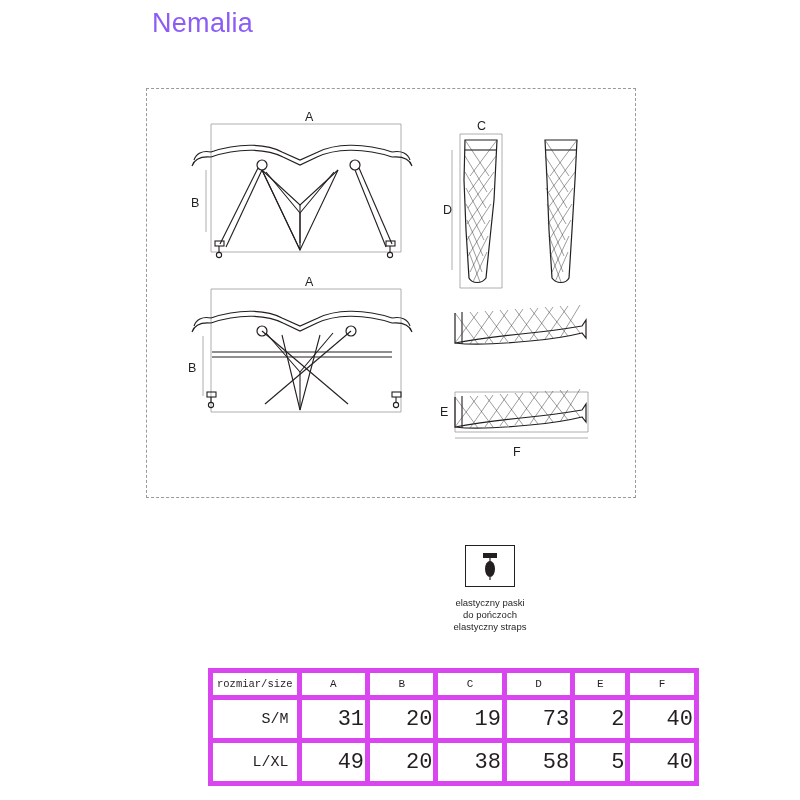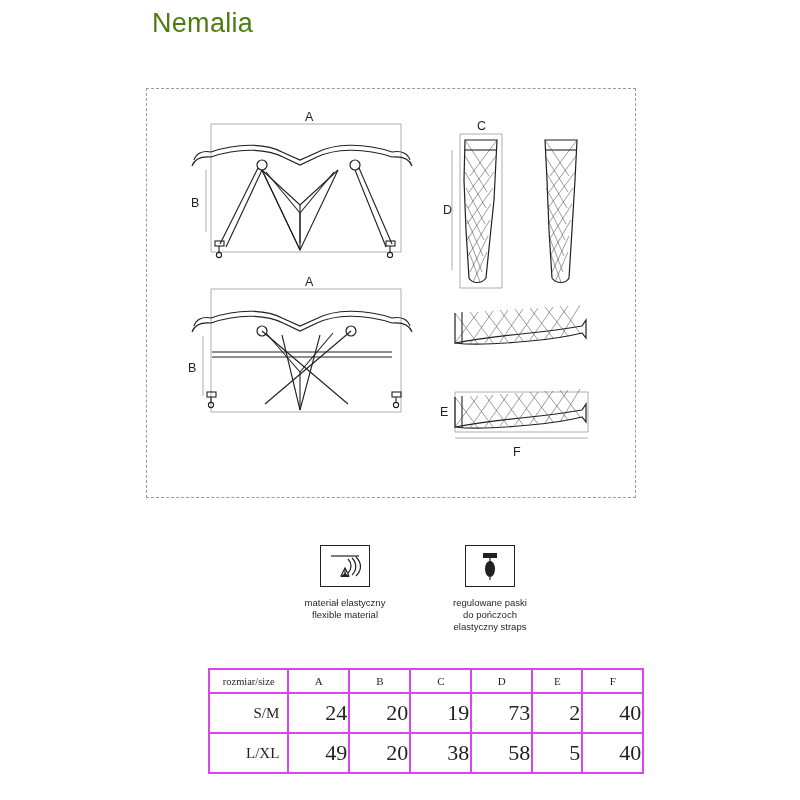--- a/index.html
+++ b/index.html
@@ -18,21 +18,21 @@
   .page {
     position: relative;
     width: 800px;
     height: 800px;
   }
   .brand {
     position: absolute;
     left: 152px;
     top: 8px;
     font-size: 27px;
-    color: #4d7c0f;
+    color: #8b5cf6;
     letter-spacing: 0.3px;
     font-family: "Liberation Sans", sans-serif;
   }
   .diagram-box {
     position: absolute;
     left: 146px;
     top: 88px;
     width: 490px;
     height: 410px;
     border: 1px dashed #9a9a9a;
@@ -83,24 +83,24 @@
 
   
   .size-table {
     position: absolute;
     left: 208px;
     top: 668px;
     border-collapse: collapse;
     width: 384px;
   }
   .size-table td, .size-table th {
-    border: 2px solid #d946ef;
+    border: 5px solid #d946ef;
     text-align: center;
     font-weight: normal;
-    font-family: Liberation Serif, serif;
+    font-family: Liberation Mono, monospace;
   }
   .size-table tr.head td {
     height: 22px;
     font-size: 11px;
     padding: 0 4px;
   }
   .size-table tr.head td.rowlabel {
     text-align: center;
     font-size: 10.5px;
   }
@@ -311,73 +311,54 @@
   <div class="lbl" style="left:191px; top:196px;">B</div>
   <div class="lbl" style="left:305px; top:275px;">A</div>
   <div class="lbl" style="left:188px; top:361px;">B</div>
   <div class="lbl" style="left:477px; top:119px;">C</div>
   <div class="lbl" style="left:443px; top:203px;">D</div>
   <div class="lbl" style="left:440px; top:405px;">E</div>
   <div class="lbl" style="left:513px; top:445px;">F</div>
 
   <div class="features">
 
-    <div class="feature" style="left:0px; top:0px;">
-      <div class="icon-frame">
-        <svg width="48" height="40" viewBox="0 0 48 40">
-          <g stroke="#231f20" fill="none" stroke-width="1.2">
-            <line x1="10" y1="10" x2="38" y2="10"></line>
-            <path d="M20,30 L24,22 L28,30" stroke-width="1.2"></path>
-            <path d="M24,22 L24,31"></path>
-            <path d="M19,31 L24,27 L29,31" fill="#231f20" stroke="none"></path>
-            <path d="M27,13 C31,17 31,23 27,27"></path>
-            <path d="M31,12 C36,17 36,24 31,29"></path>
-            <path d="M35,11 C41,17 41,24 35,30"></path>
-          </g>
-        </svg>
-      </div>
-      <div class="cap">
-        <div>materiał elastyczny</div>
-        <div>flexible material</div>
-      </div>
-    </div>
 
     <div class="feature" style="left:145px; top:0px;">
       <div class="icon-frame">
         <svg width="48" height="40" viewBox="0 0 48 40">
           <g stroke="#231f20" fill="none" stroke-width="1.2">
             <rect x="17" y="7" width="14" height="5" fill="#231f20" stroke="none"></rect>
             <line x1="24" y1="12" x2="24" y2="17"></line>
             <ellipse cx="24" cy="23" rx="5" ry="8" fill="#231f20" stroke="none"></ellipse>
             <line x1="24" y1="31" x2="24" y2="34"></line>
           </g>
         </svg>
       </div>
       <div class="cap">
-        <div>regulowane paski</div>
+        <div>elastyczny paski</div>
         <div>do pończoch</div>
         <div>elastyczny straps</div>
       </div>
     </div>
   </div>
 
   <table class="size-table">
     <tbody>
         <tr class="head">
       <td class="col-label rowlabel">rozmiar/size</td>
       <td class="col-v">A</td>
       <td class="col-v">B</td>
       <td class="col-v">C</td>
       <td class="col-v">D</td>
       <td class="col-v">E</td>
       <td class="col-v">F</td>
     </tr>
     <tr class="data">
       <td class="col-label rowlabel">S/M</td>
-      <td>24</td>
+      <td>31</td>
       <td>20</td>
       <td>19</td>
       <td>73</td>
       <td>2</td>
       <td>40</td>
     </tr>
     <tr class="data">
       <td class="col-label rowlabel">L/XL</td>
       <td>49</td>
       <td>20</td>

